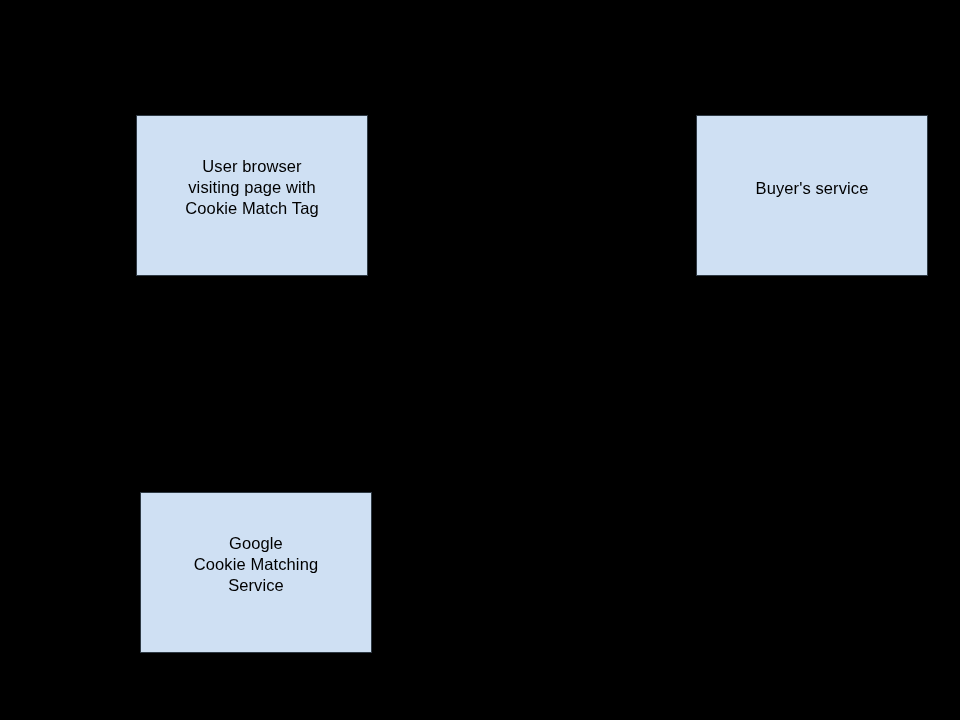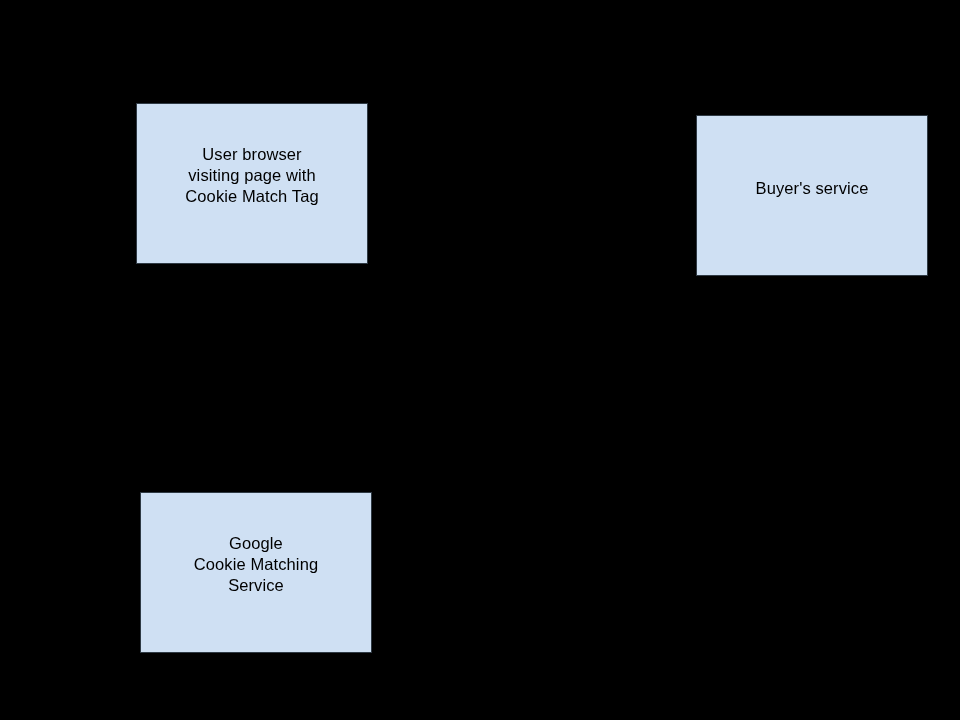--- a/index.html
+++ b/index.html
@@ -38,21 +38,21 @@
     color: #000000;
     text-align: center;
     white-space: pre-line;
     letter-spacing: 0.1px;
     padding: 0 6px;
   }
 
   
   #node-user-browser {
     left: 136px;
-    top: 103px;
+    top: 115px;
     width: 232px;
     height: 161px;
   }
   #node-user-browser .node-label {
     transform: translateY(-8px);
   }
 
   
   #node-buyers-service {
     left: 696px;

